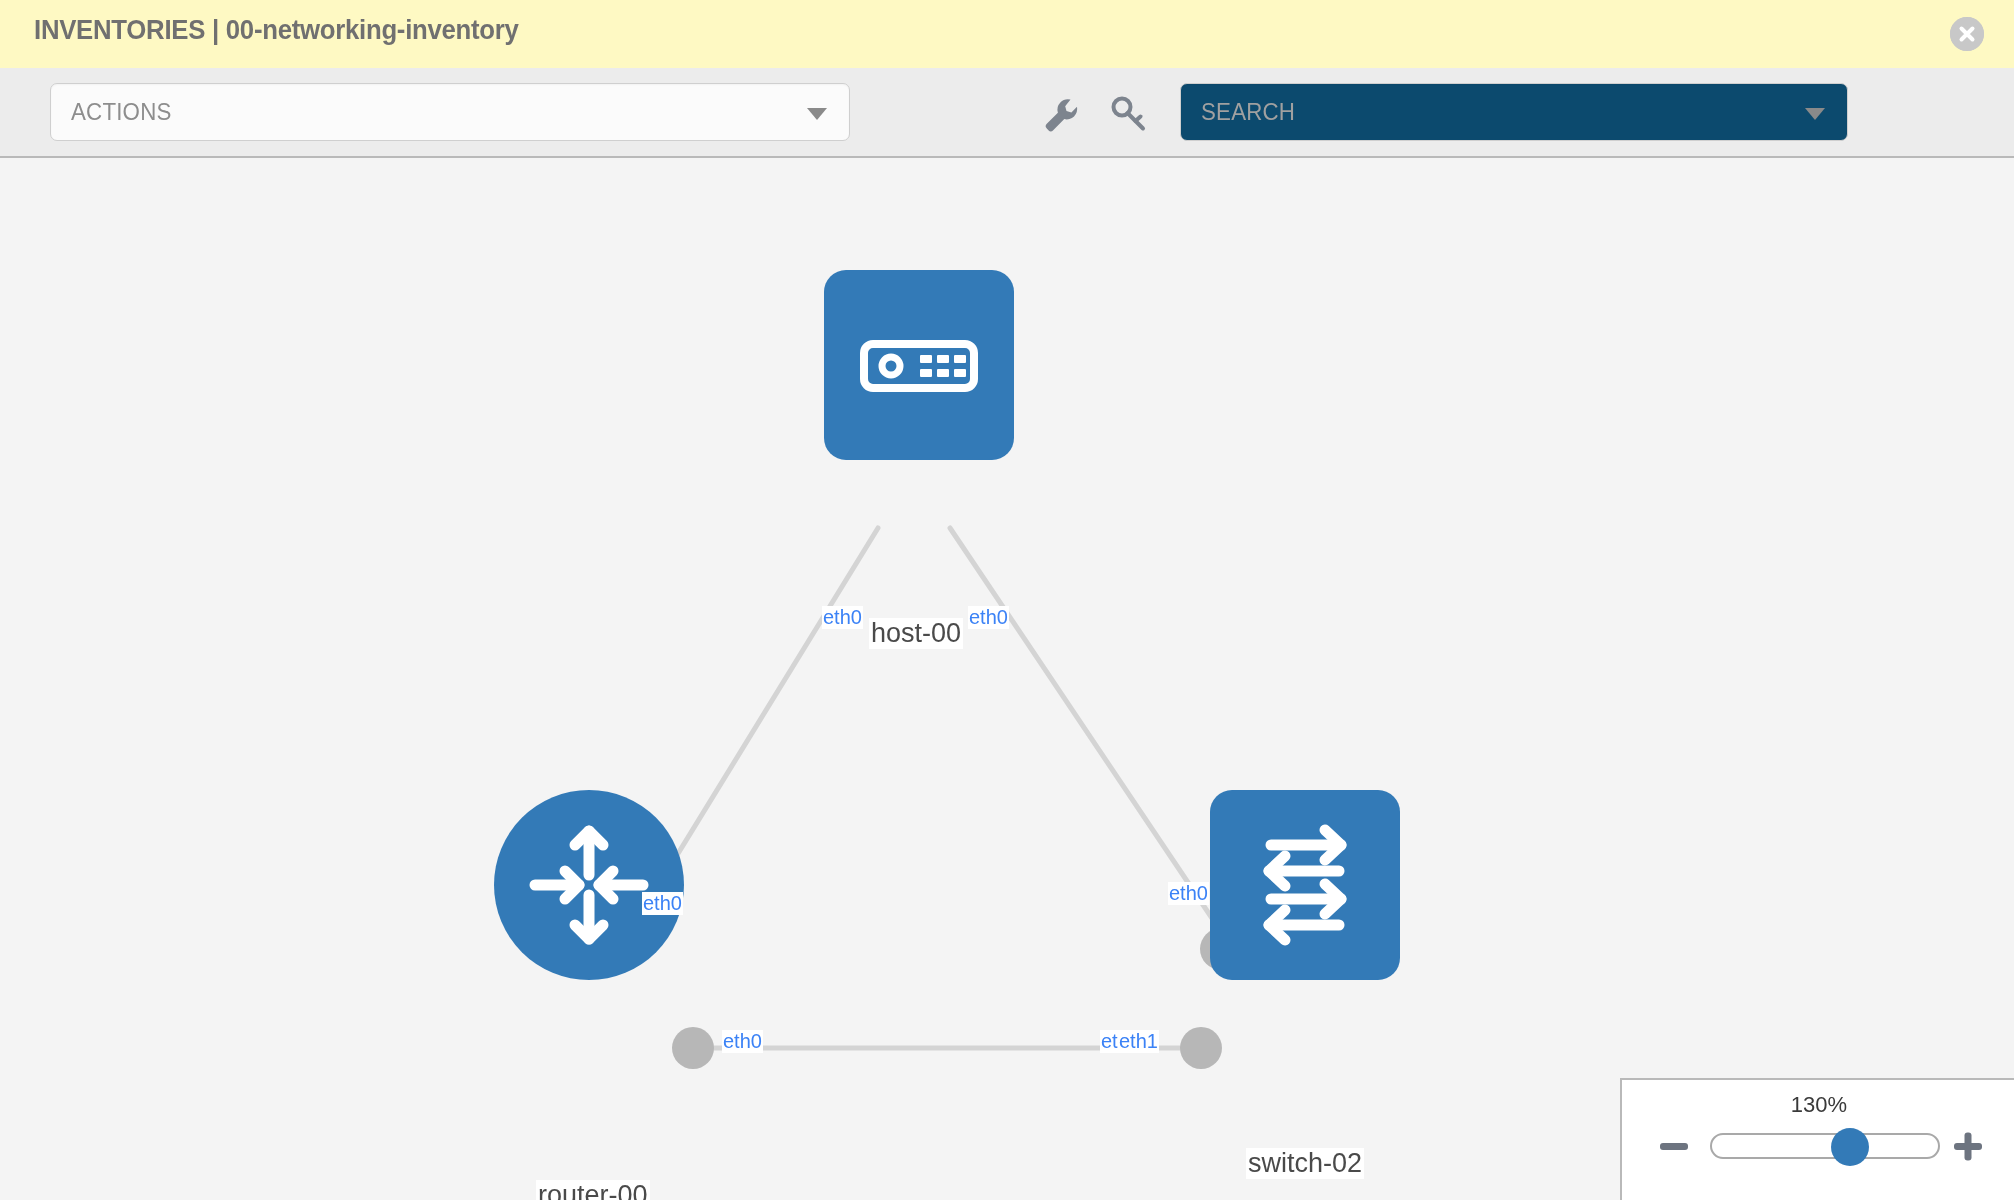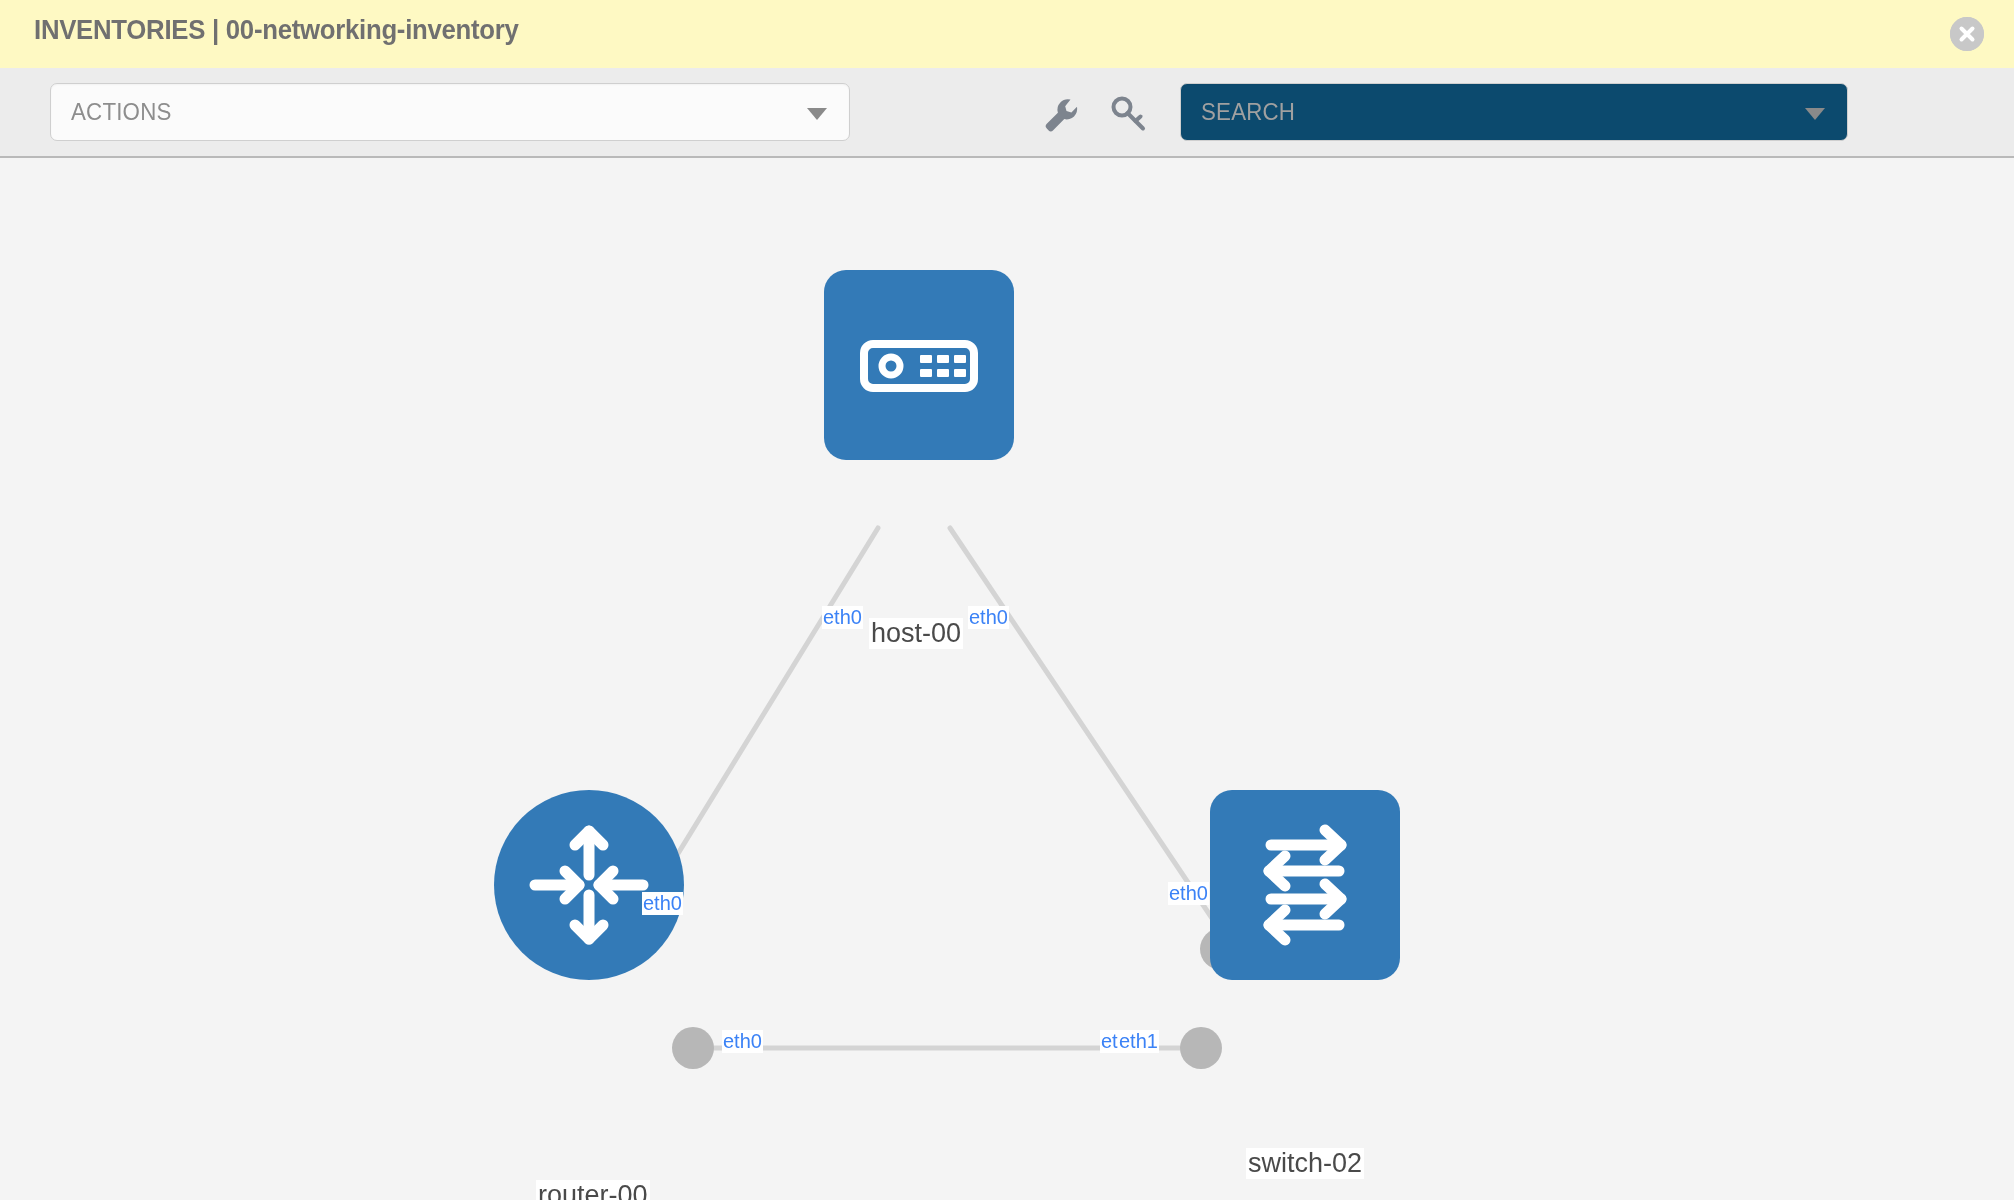--- a/index.html
+++ b/index.html
@@ -344,14 +344,34 @@
 
     <div class="port-label" style="left:822px; top:448px;">eth0</div>
     <div class="port-label" style="left:968px; top:448px;">eth0</div>
     <div class="port-label" style="left:642px; top:734px;">eth0</div>
     <div class="port-label" style="left:1168px; top:724px;">eth0</div>
     <div class="port-label" style="left:722px; top:872px;">eth0</div>
     <div class="port-label" style="left:1100px; top:872px;">eth0</div>
     <div class="port-label" style="left:1118px; top:872px;">eth1</div>
   </div>
 
+  <div class="zoom-panel">
+    <div class="zoom-value">130%</div>
+
+    <div class="zoom-minus">
+      <svg width="36" height="36" viewBox="0 0 36 36" aria-hidden="true">
+        <rect x="4" y="15" width="28" height="7" rx="3" fill="#6d7480"></rect>
+      </svg>
+    </div>
+
+    <div class="zoom-track">
+      <div class="zoom-thumb" style="left: 119px;"></div>
+    </div>
+
+    <div class="zoom-plus">
+      <svg width="36" height="36" viewBox="0 0 36 36" aria-hidden="true">
+        <rect x="4" y="15" width="28" height="7" rx="3" fill="#6d7480"></rect>
+        <rect x="14.5" y="4.5" width="7" height="28" rx="3" fill="#6d7480"></rect>
+      </svg>
+    </div>
+  </div>
 
 </div>
 
 </body></html>

